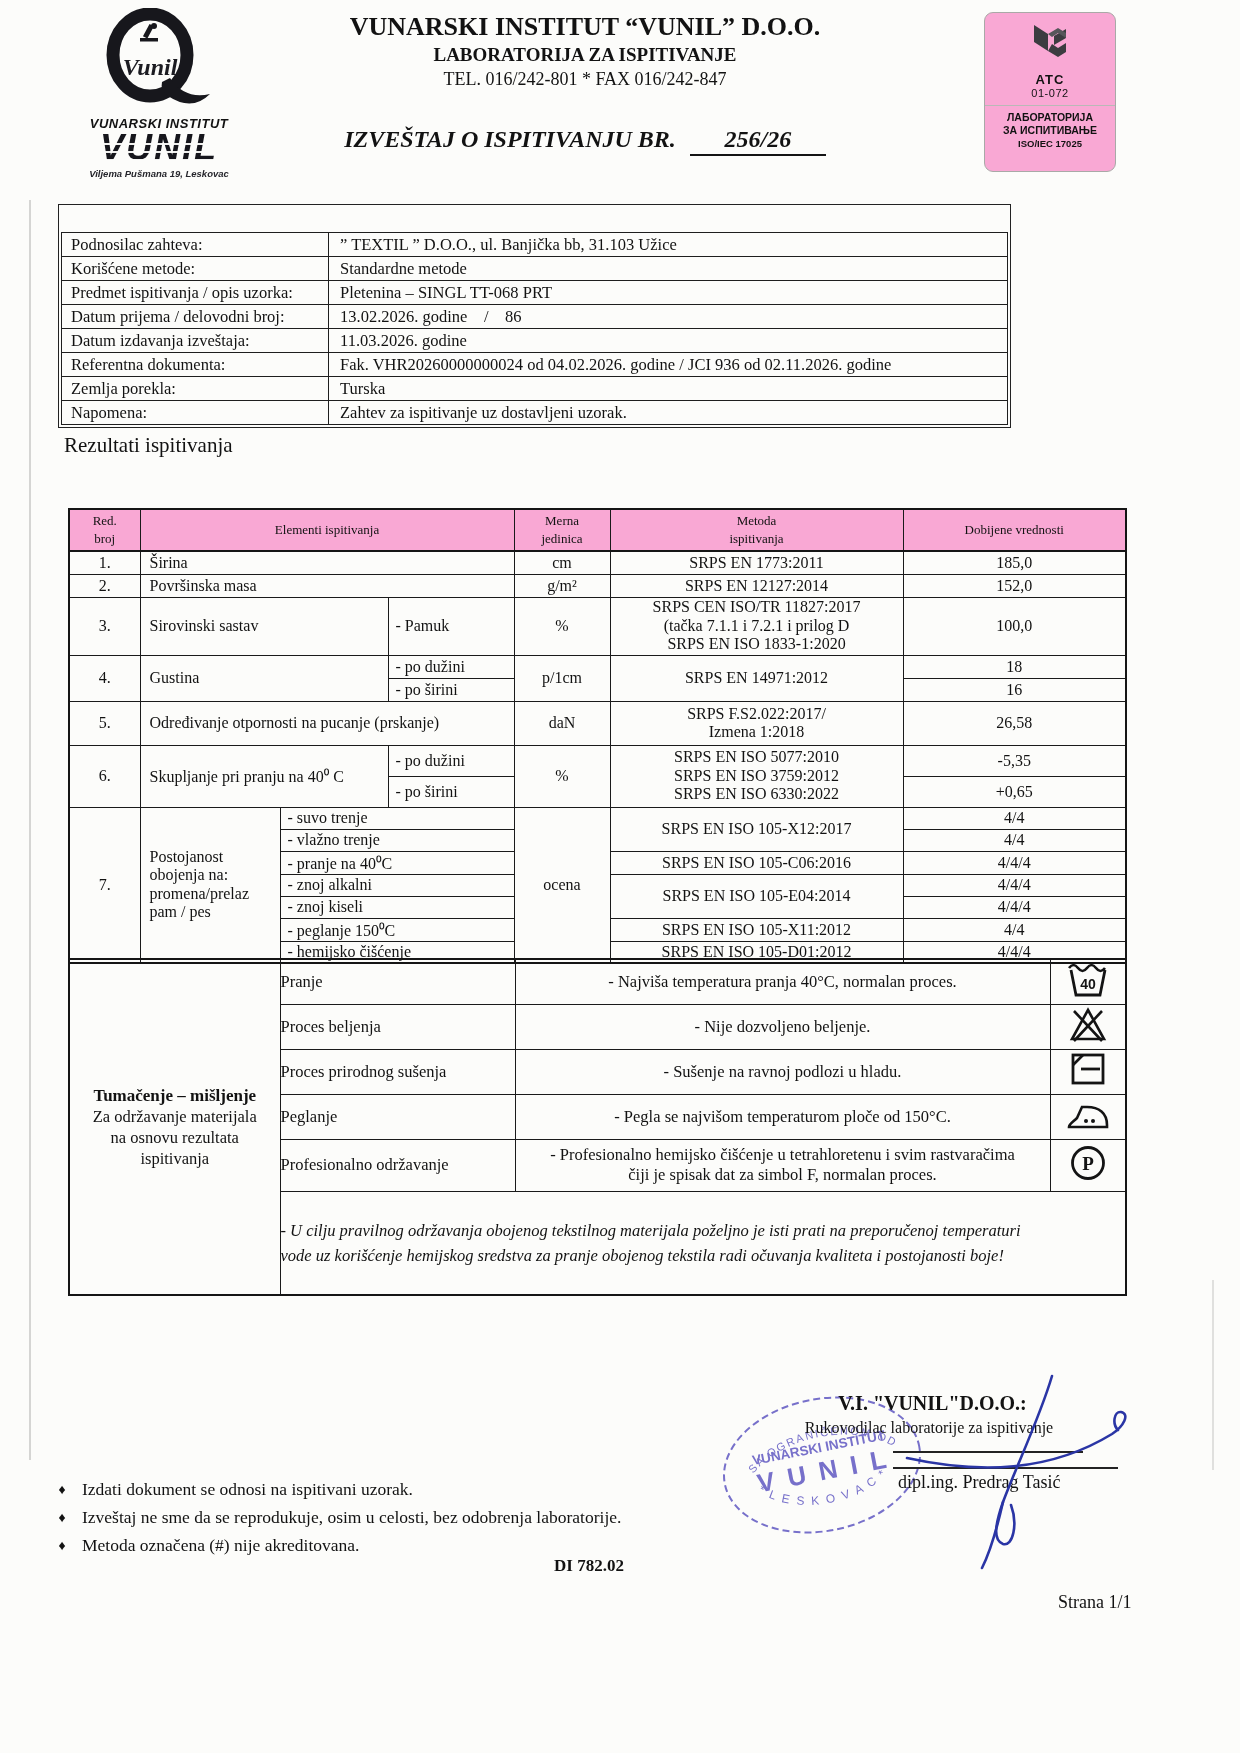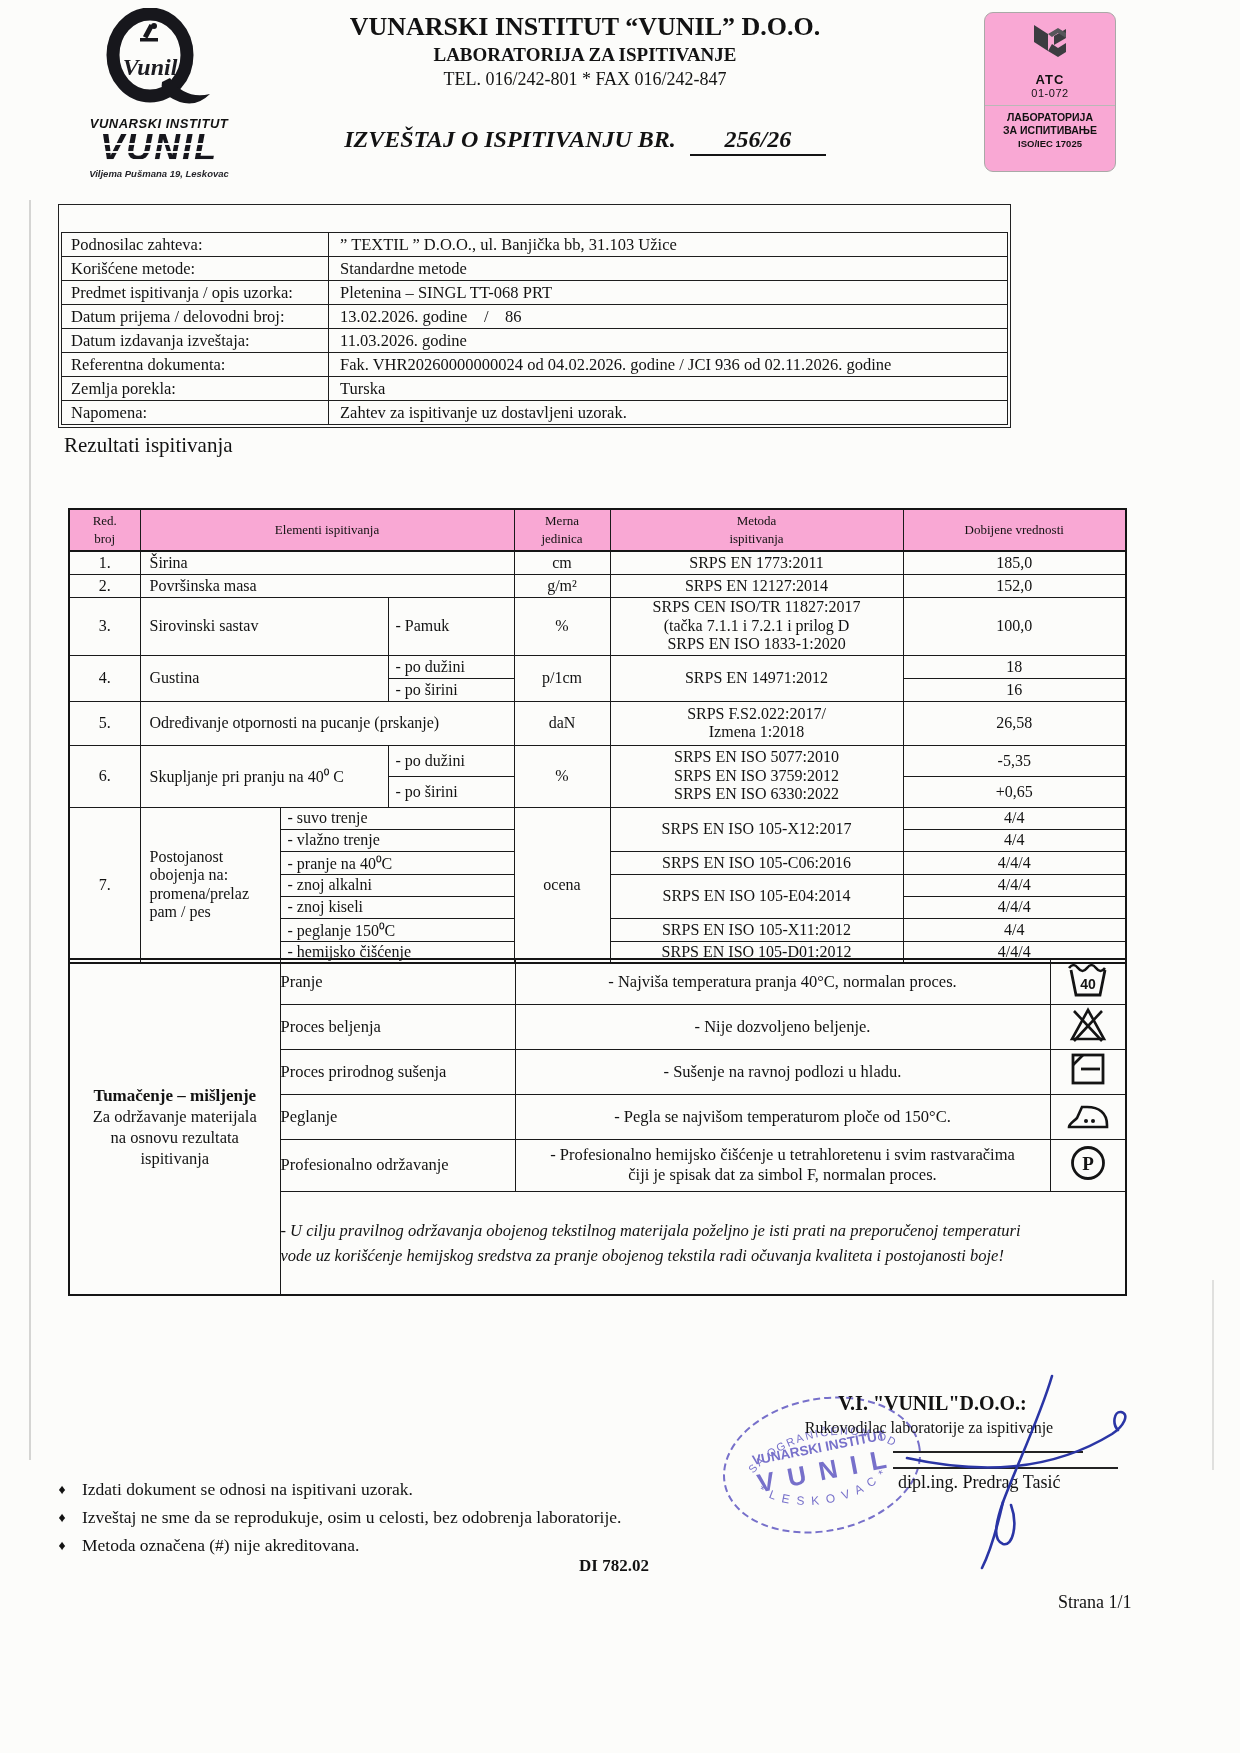--- a/index.html
+++ b/index.html
@@ -76,21 +76,21 @@
   .sig-line1{left:893px;top:1451px;width:190px;height:2px;background:#232323;}
   .sig-line2{left:893px;top:1467px;width:225px;height:2px;background:#232323;}
   .sig-name{left:898px;top:1472px;width:240px;font-size:18px;}
   .stamp{left:715px;top:1388px;opacity:.82;}
   .signature-svg{left:620px;top:1372px;}
   .page-num{left:1058px;top:1592px;font-size:18px;}
 
   
   .bullet-row{left:42px;width:740px;font-size:17.5px;}
   .bullet-glyph{display:inline-block;width:40px;text-align:center;font-size:14px;vertical-align:1px;}
-  .doc-code{left:484px;top:1556px;width:260px;text-align:center;font-weight:bold;font-size:17px;}
+  .doc-code{left:459px;top:1556px;width:260px;text-align:center;font-weight:bold;font-size:17px;}
 </style>
 </head>
 <body>
 
 <div id="page">
 
   <div class="abs scan-line-left"></div>
   <div class="abs scan-line-right"></div>
 
   <svg class="abs q-logo" width="132" height="106" viewBox="0 0 132 106">

